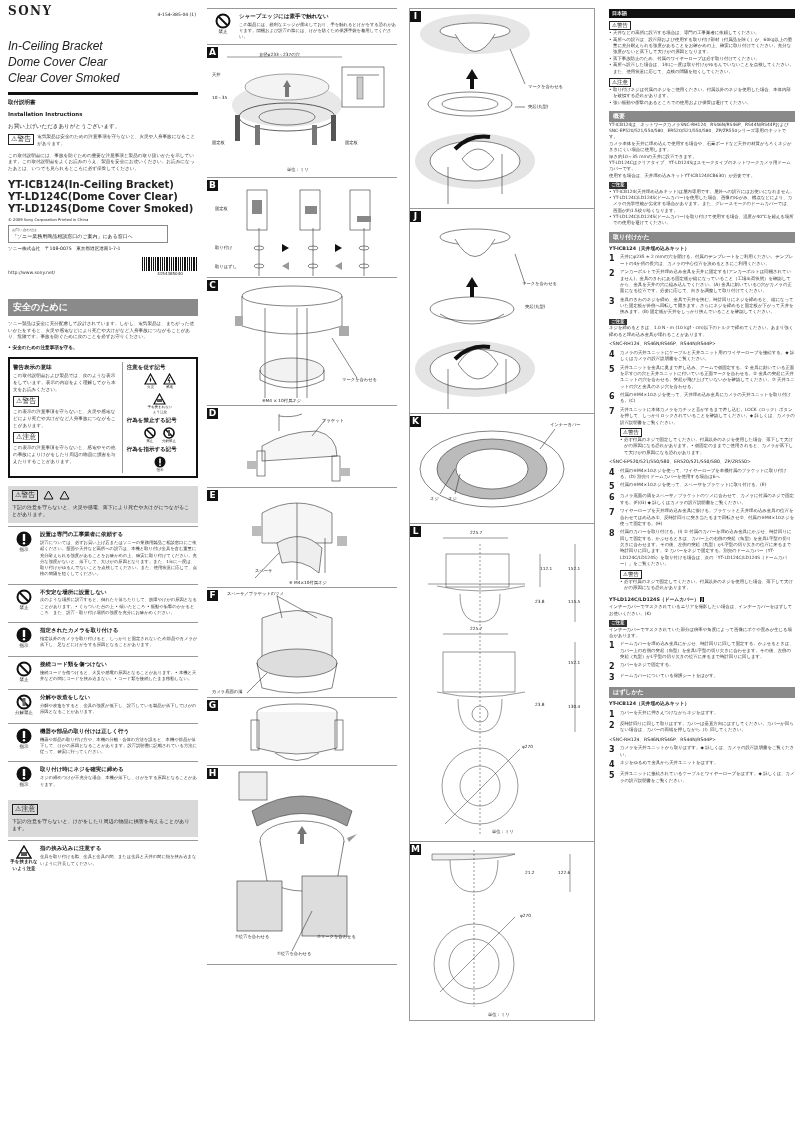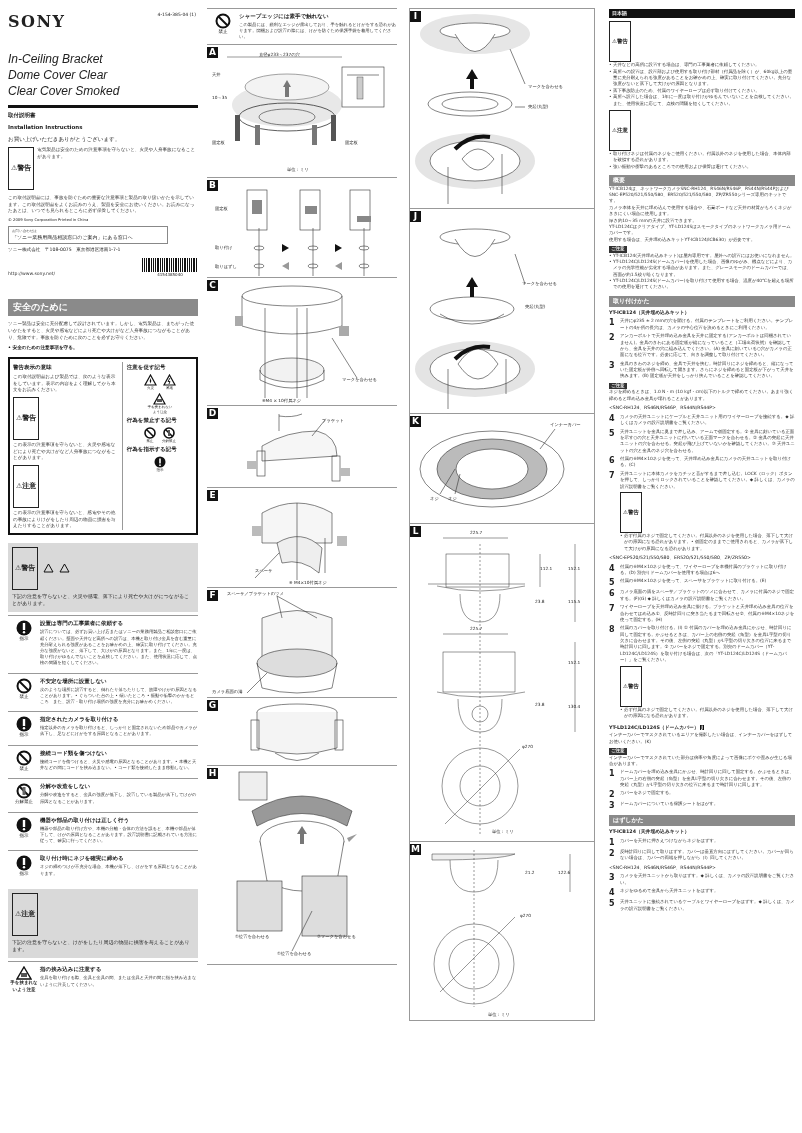--- a/index.html
+++ b/index.html
@@ -3,27 +3,27 @@
 <meta charset="utf-8">
 <style>
 *{box-sizing:border-box;margin:0;padding:0}
 html,body{width:802px;height:1133px;background:#fff;overflow:hidden}
 body{font-family:"DejaVu Sans","Liberation Sans",sans-serif;color:#222;position:relative;font-size:5px;line-height:1.45}
 .col{position:absolute;top:0;height:1133px}
 #c1{left:8px;width:190px}
 #c2{left:207px;width:190px}
 #c3{left:409px;width:186px}
 #c4{left:609px;width:186px}
-.sony{font-family:"DejaVu Serif","Liberation Serif",serif;font-weight:bold;font-size:16px;letter-spacing:1.5px;margin-top:10px}
+.sony{font-family:"DejaVu Serif","Liberation Serif",serif;font-weight:bold;font-size:12px;letter-spacing:1.5px;margin-top:3px}
 .docno{position:absolute;right:2px;top:12px;font-size:4.5px}
 .mtitle{font-family:"Liberation Sans",sans-serif;font-weight:normal;font-style:italic;font-size:12px;line-height:16px}
 .mtitle-wrap{margin-top:18px;padding-bottom:6px;border-bottom:3px solid #111}
 .subh{font-weight:bold;font-size:5.5px;margin-top:4px}
 .warn-inline{display:flex;align-items:flex-start;gap:3px;margin-top:3px}
-.tag{display:inline-flex;align-items:center;border:1px solid #222;padding:16px 2px;font-weight:bold;font-size:7px;line-height:9px;white-space:nowrap}
+.tag{display:inline-flex;align-items:center;border:1px solid #222;padding:0 2px;font-weight:normal;font-size:7px;line-height:9px;white-space:nowrap}
 .tag.sm{font-size:5.5px;line-height:7px}
 .p{font-size:4.6px;color:#333;margin-top:2px}
 .model{font-weight:bold;font-size:10px;line-height:12px}
 .models{margin-top:6px}
 .copy{font-size:3.8px;margin-top:2px}
 .inq{border:1px solid #888;padding:2px 3px;margin-top:3px;width:160px}
 .inq .s{font-size:3.5px;color:#555}
 .inq .m{font-size:5px}
 .addr{font-size:4.6px;margin-top:3px}
 .urlrow{display:flex;justify-content:space-between;align-items:flex-end;margin-top:4px}
@@ -71,20 +71,25 @@
     <div class="mtitle">Clear Cover Smoked</div>
   </div>
   <div class="subh">取付説明書</div>
   <div class="subh">Installation Instructions</div>
   <div class="subh" style="font-weight:normal">お買い上げいただきありがとうございます。</div>
   <div class="warn-inline">
     <span class="tag">⚠警告</span>
     <span class="p" style="margin:0">電気製品は安全のための注意事項を守らないと、火災や人身事故になることがあります。</span>
   </div>
   <div class="p" style="margin-top:5px">この取付説明書には、事故を防ぐための重要な注意事項と製品の取り扱いかたを示しています。この取付説明書をよくお読みのうえ、製品を安全にお使いください。お読みになったあとは、いつでも見られるところに必ず保管してください。</div>
+  <div class="models">
+    <div class="model">YT-ICB124(In-Ceiling Bracket)</div>
+    <div class="model">YT-LD124C(Dome Cover Clear)</div>
+    <div class="model">YT-LD124S(Dome Cover Smoked)</div>
+  </div>
   <div class="copy">© 2009 Sony Corporation  Printed in China</div>
   <div class="inq">
     <div class="s">お問い合わせは</div>
     <div class="m">「ソニー業務用商品相談窓口のご案内」にある窓口へ</div>
   </div>
   <div class="addr">ソニー株式会社　〒108-0075　東京都港区港南1-7-1</div>
   <div class="urlrow">
     <span class="p">http://www.sony.net/</span>
     <div>
       <div class="barcode"></div>

